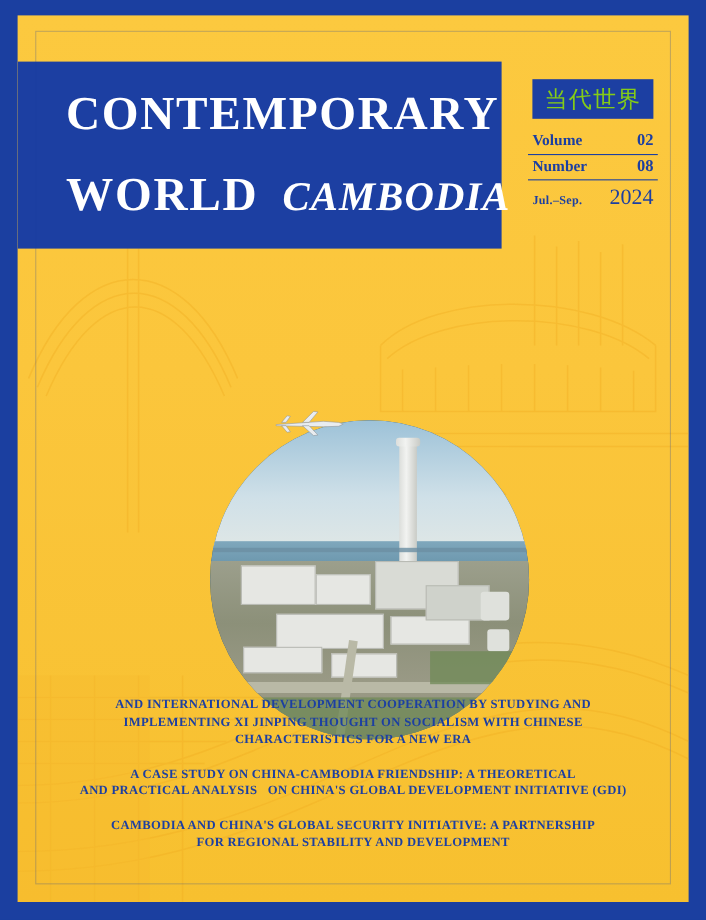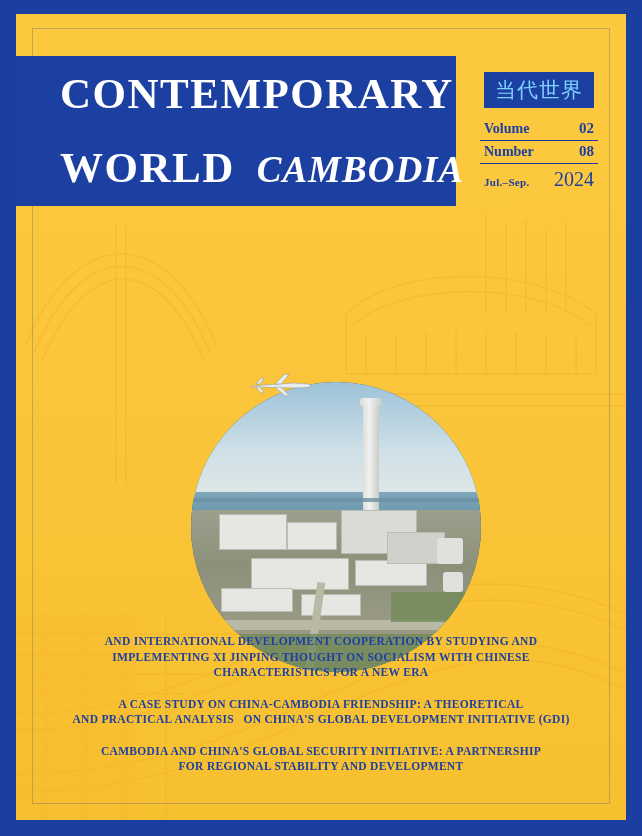--- a/index.html
+++ b/index.html
@@ -38,21 +38,21 @@
     height: 100%;
     opacity: 0.55;
   }
 
   
   #masthead {
     position: absolute;
     left: 0px;
     top: 42px;
     width: 440px;
-    height: 150px;
+    height: 170px;
     background: #1c3fa2;
     display: flex;
     flex-direction: column;
     justify-content: center;
     padding-left: 44px;
     box-sizing: border-box;
     gap: 28px;
   }
   .mast-line {
     color: #ffffff;
@@ -82,21 +82,21 @@
     right: 28px;
     top: 58px;
     width: 118px;
     text-align: center;
   }
   #logo-box {
     width: 110px;
     height: 36px;
     margin: 0 auto 10px auto;
     background: #1c3fa2;
-    color: #7dd3fc;
+    color: #84cc16;
     font-size: 21px;
     letter-spacing: 1px;
     display: flex;
     align-items: center;
     justify-content: center;
     font-family: "DejaVu Sans", sans-serif;
   }
   .issue-row {
     display: flex;
     justify-content: space-between;

